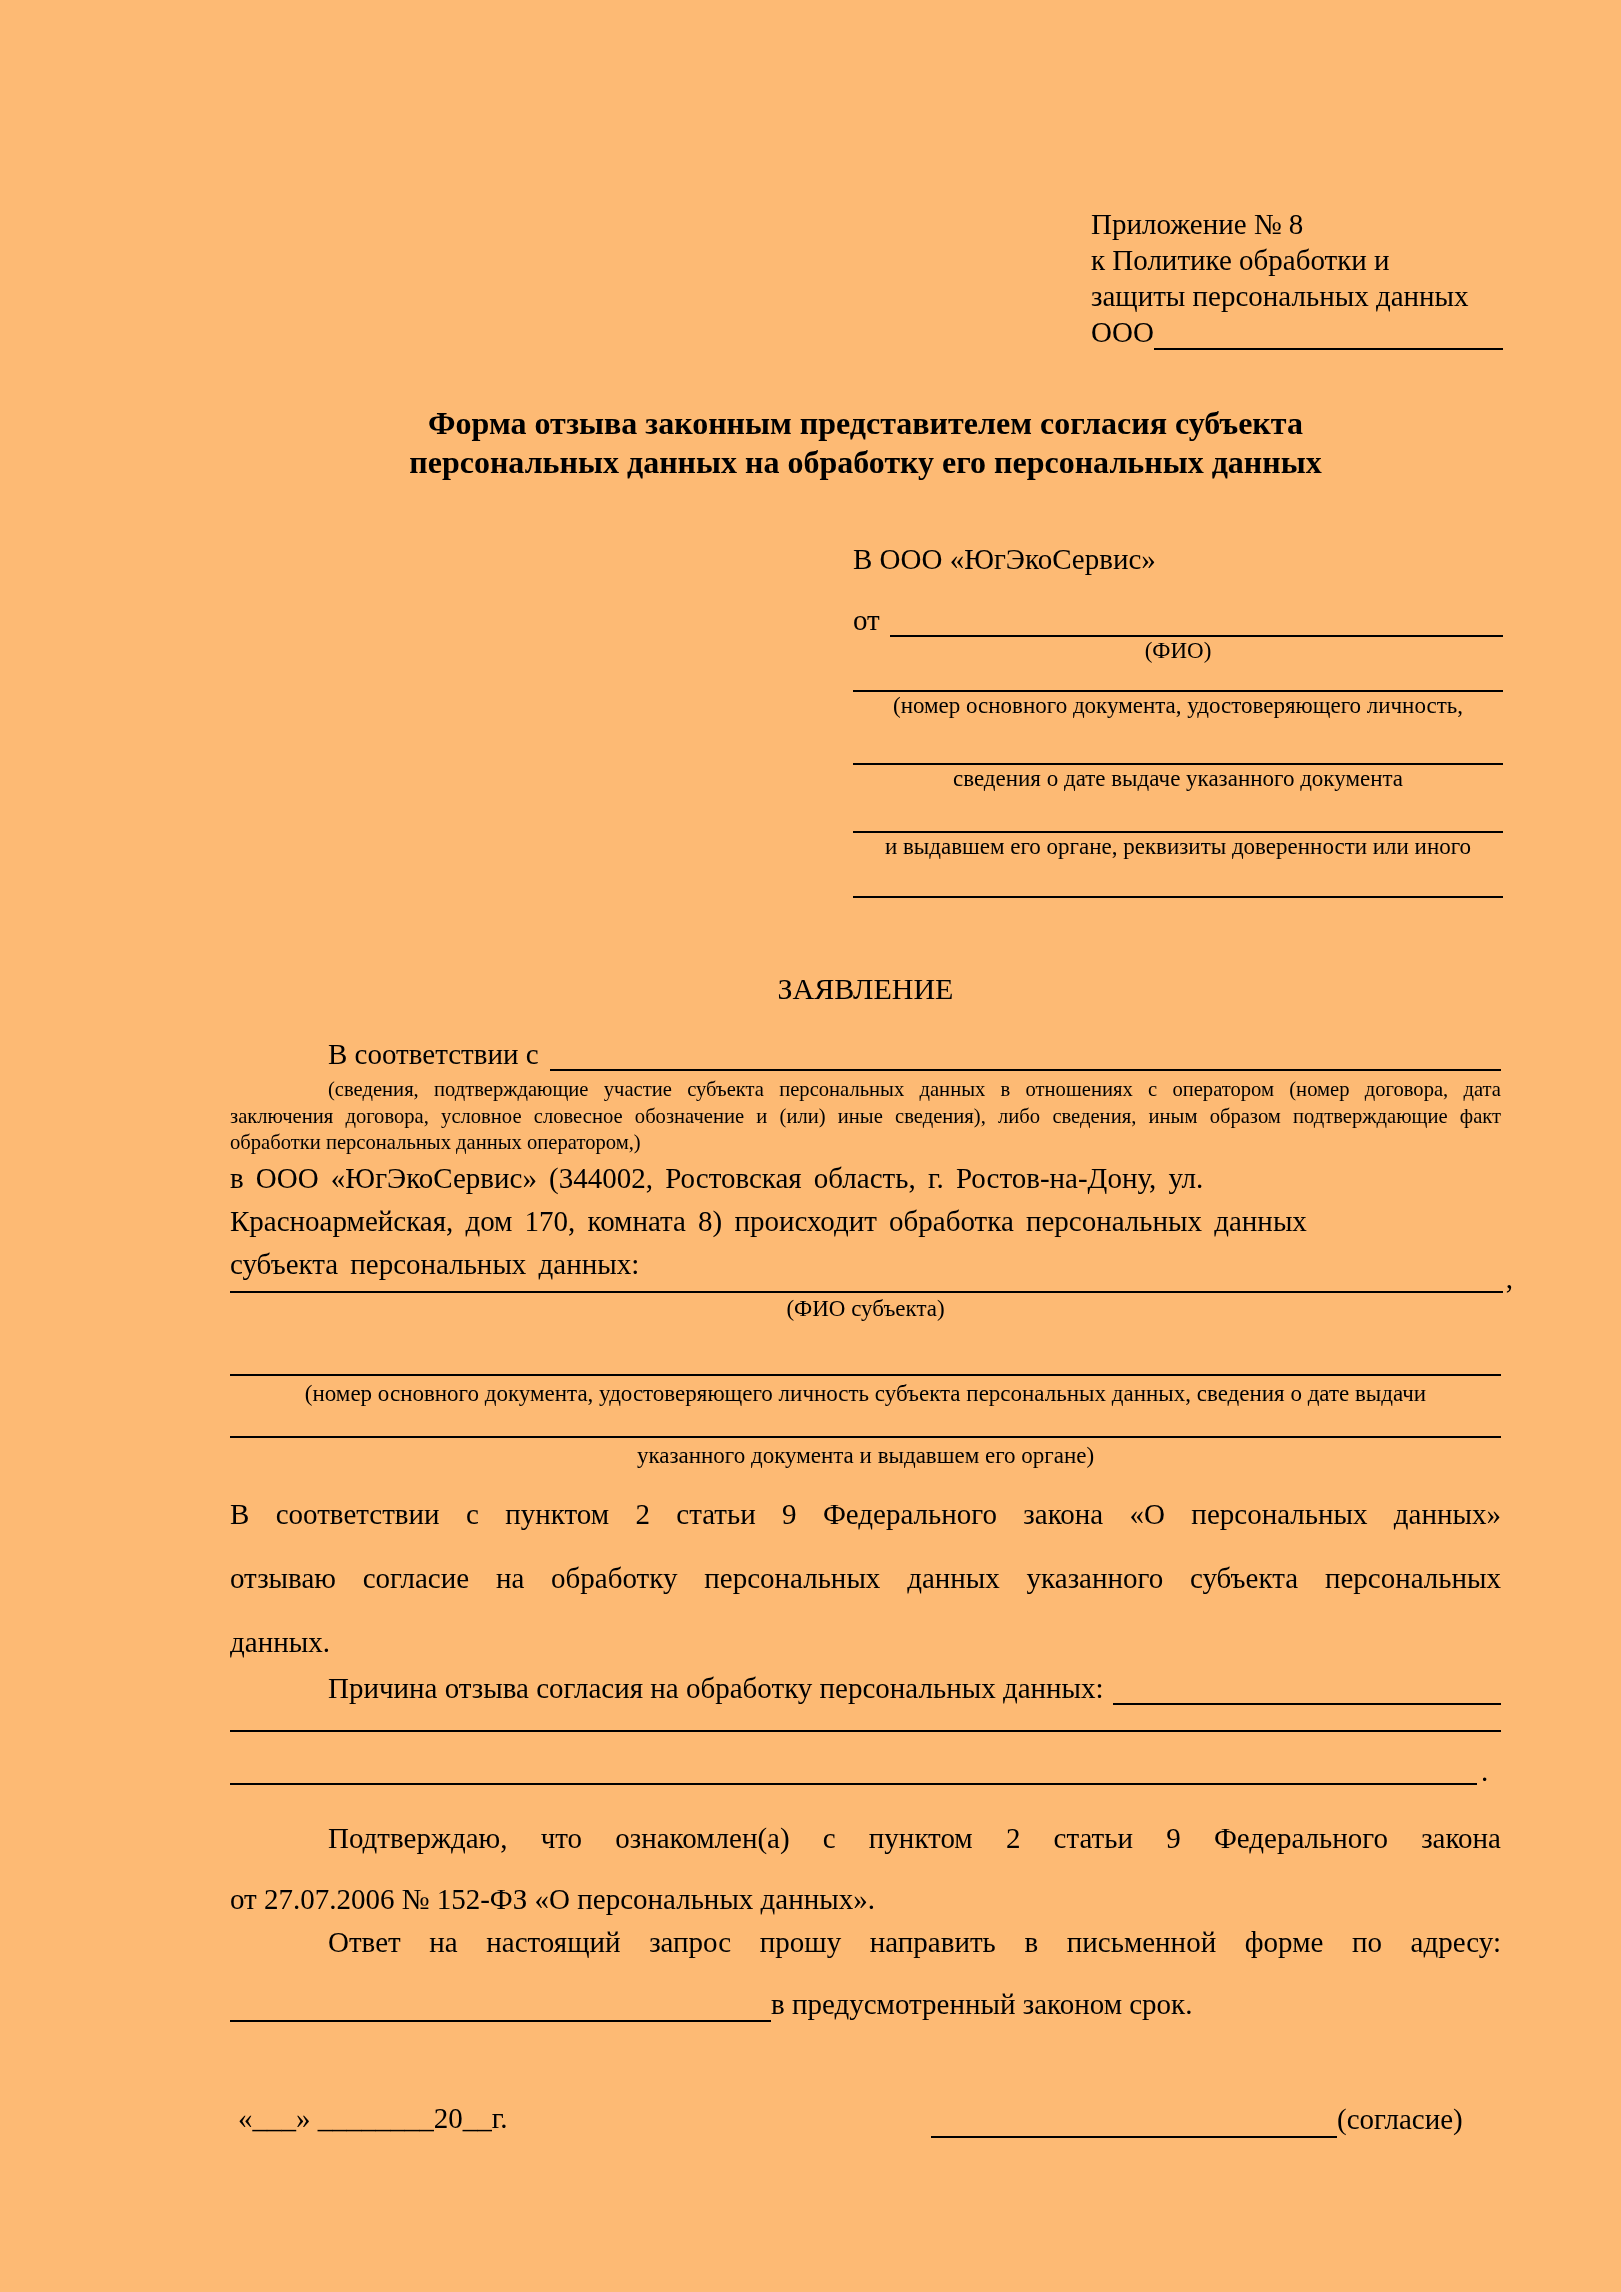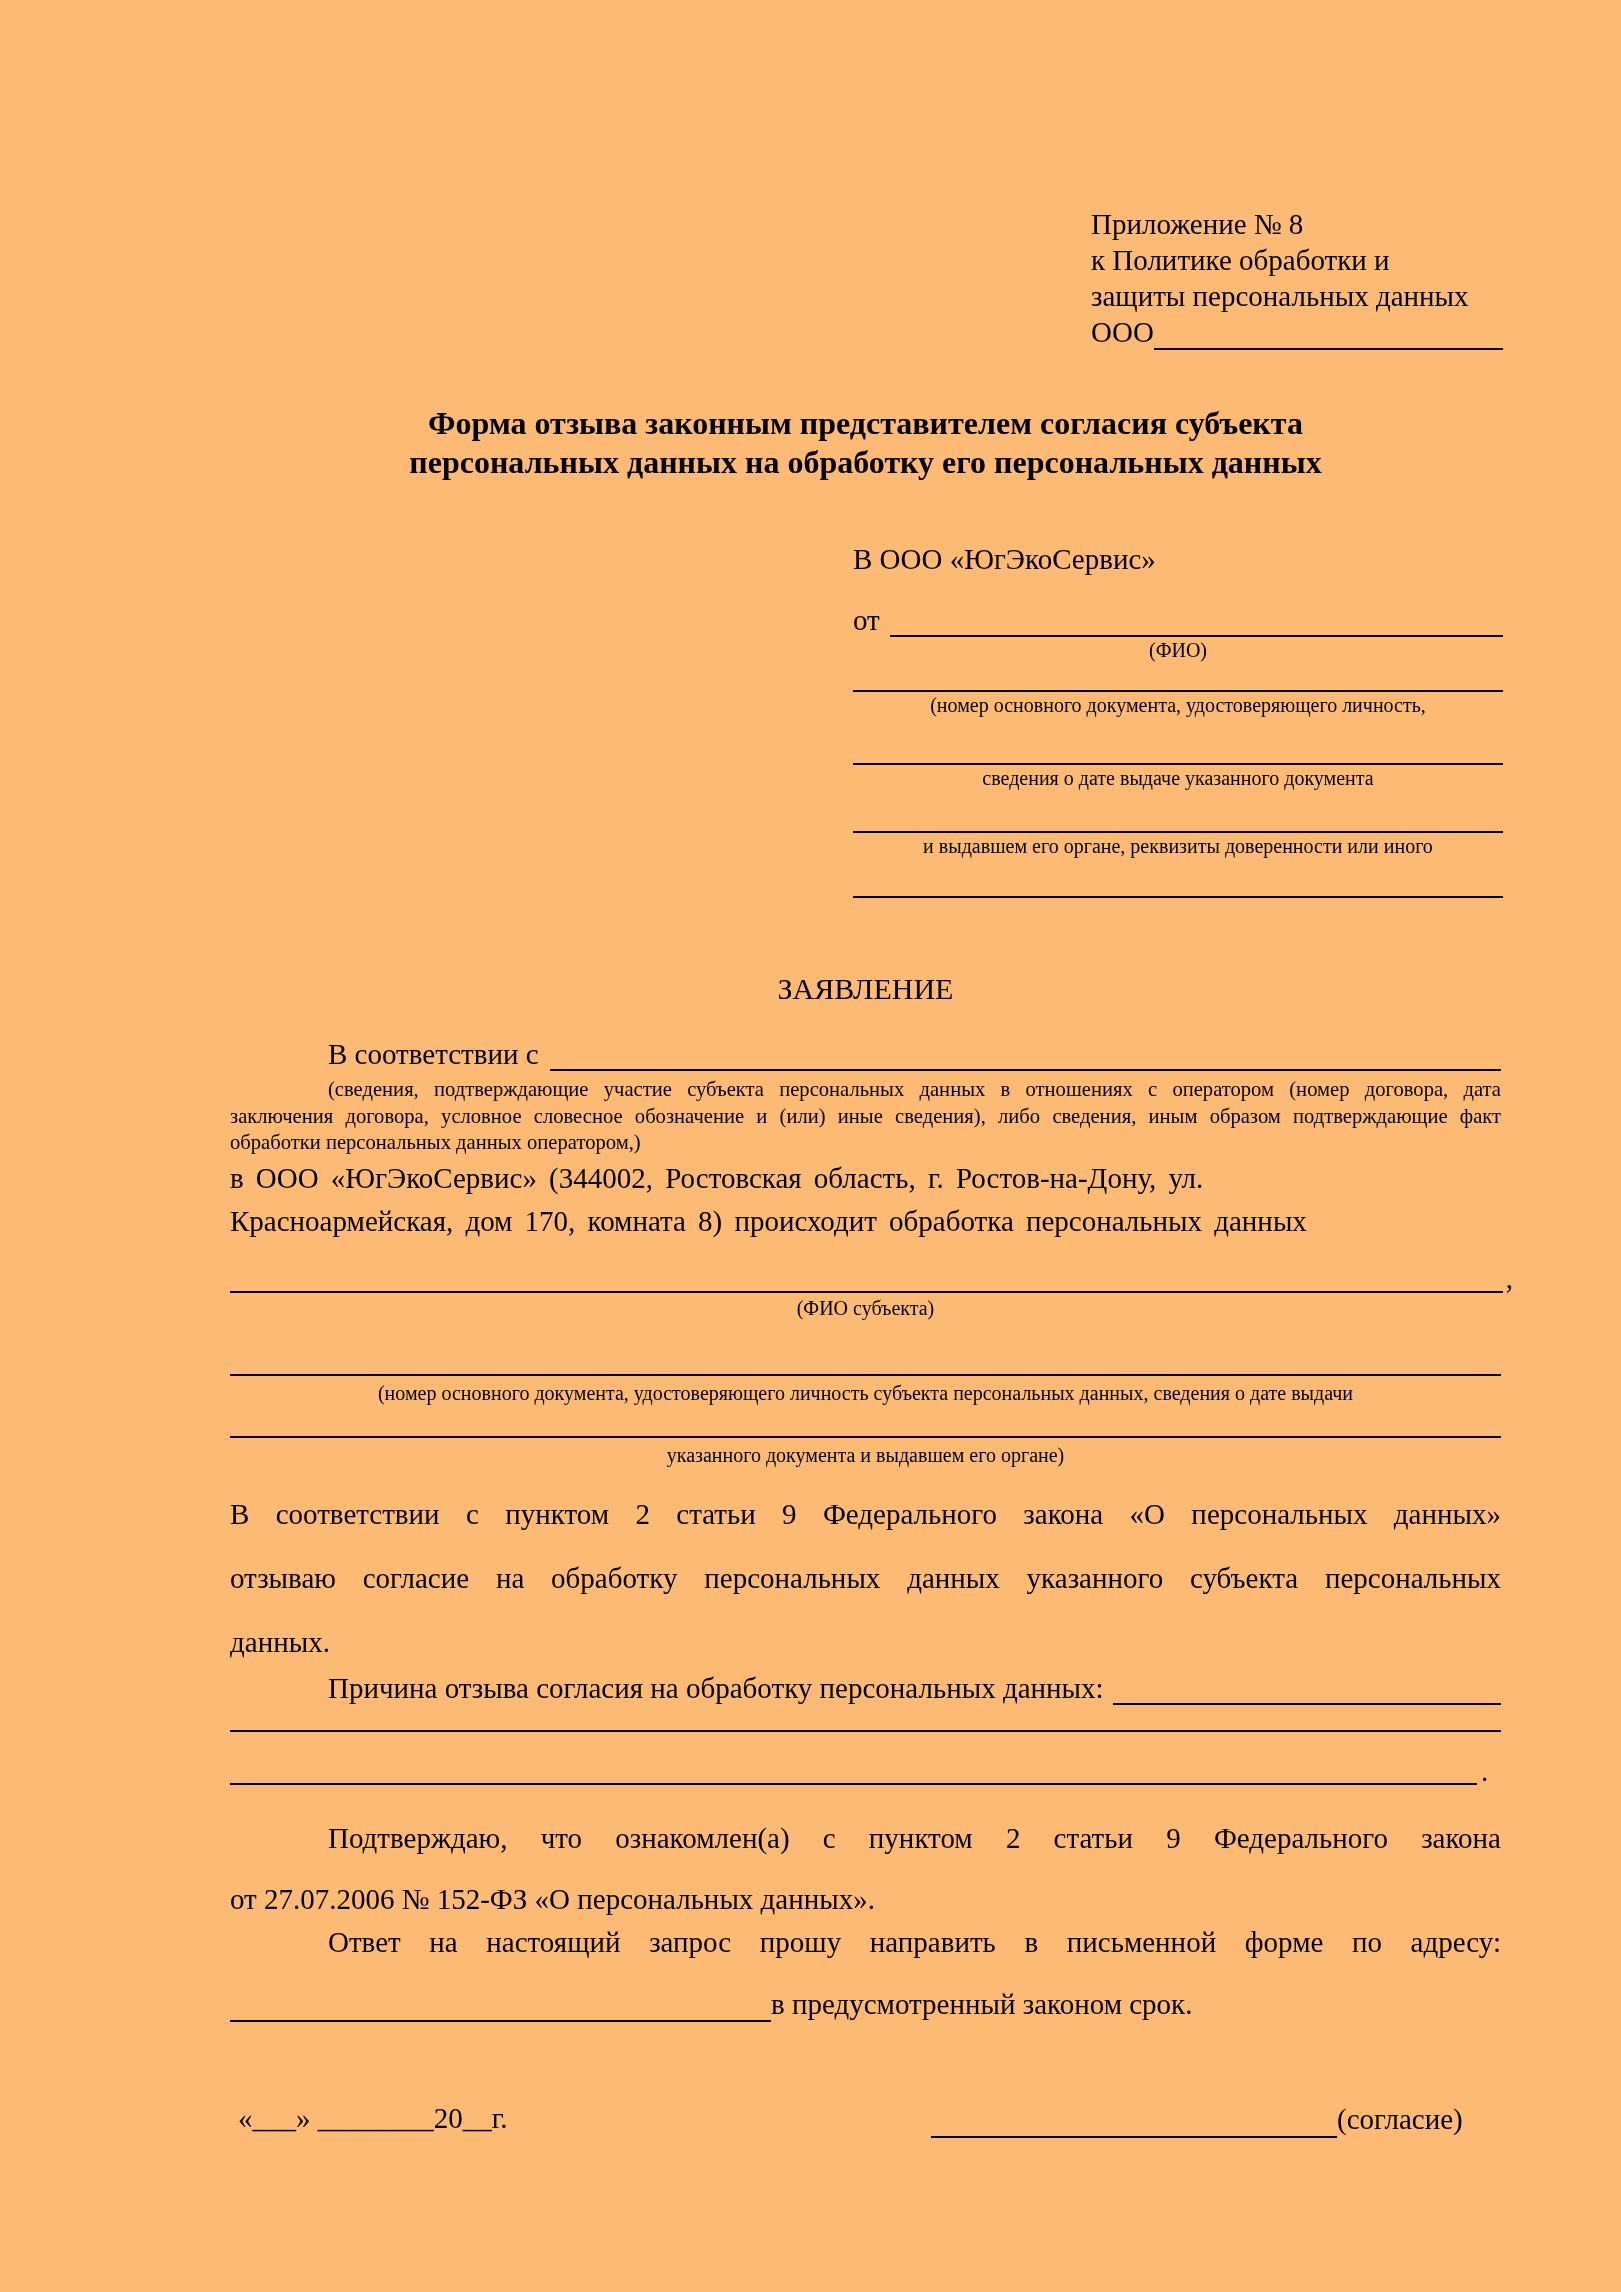--- a/index.html
+++ b/index.html
@@ -8,21 +8,21 @@
     width:1621px; height:2293px;
     background:#fdba74;
     color:#000;
     font-family:"Liberation Serif","DejaVu Serif",serif;
     font-size:29px;
     overflow:hidden;
   }
   .abs { position:absolute; }
   .center { text-align:center; }
   .bold { font-weight:bold; }
-  .cap { font-size:20px; line-height:25.5px; text-align:center; }
+  .cap { font-size:23px; line-height:25.5px; text-align:center; }
   .hr { border-top:2.9px solid #000; height:0; }
   .row { display:flex; align-items:flex-end; }
   .fill { border-bottom:2.9px solid #000; }
   .fill2 { border-bottom:2px solid #000; }
   .grow { flex:1 1 auto; }
   .jline { text-align:justify; text-align-last:justify; }
 
   #sec-header { left:1091px; top:206px; width:412px; line-height:36px; }
   #sec-header .row { height:36px; }
   #sec-header .fill2 { height:29px; }
@@ -134,20 +134,21 @@
 
   <div class="abs" id="sec-note">
     <div class="jline indent">(сведения, подтверждающие участие субъекта персональных данных в отношениях с оператором (номер договора, дата</div>
     <div class="jline">заключения договора, условное словесное обозначение и (или) иные сведения), либо сведения, иным образом подтверждающие факт</div>
     <div class="last">обработки персональных данных оператором,)</div>
   </div>
 
   <div class="abs" id="sec-operator">
     <div>в ООО «ЮгЭкоСервис» (344002, Ростовская область, г. Ростов-на-Дону, ул.</div>
     <div>Красноармейская, дом 170, комната 8) происходит обработка персональных данных</div>
+    <div>субъекта персональных данных:</div>
   </div>
 
   <div class="abs" id="sec-subj">
     <div class="row line-row">
       <span class="fill grow"></span>
       <span class="comma">,</span>
     </div>
     <div class="cap">(ФИО субъекта)</div>
   </div>
 

